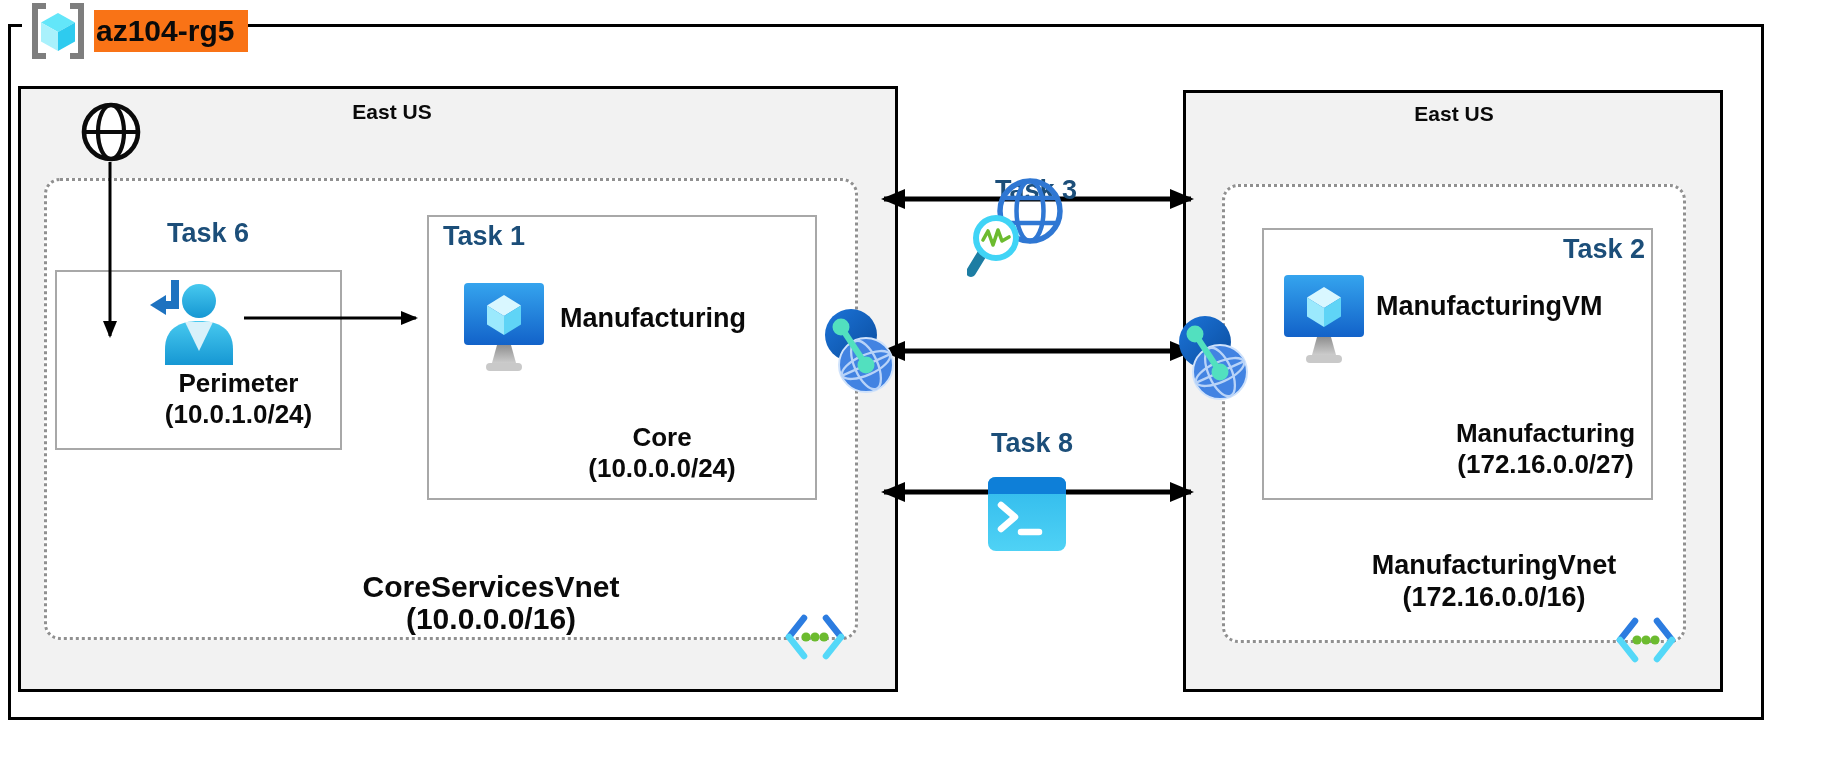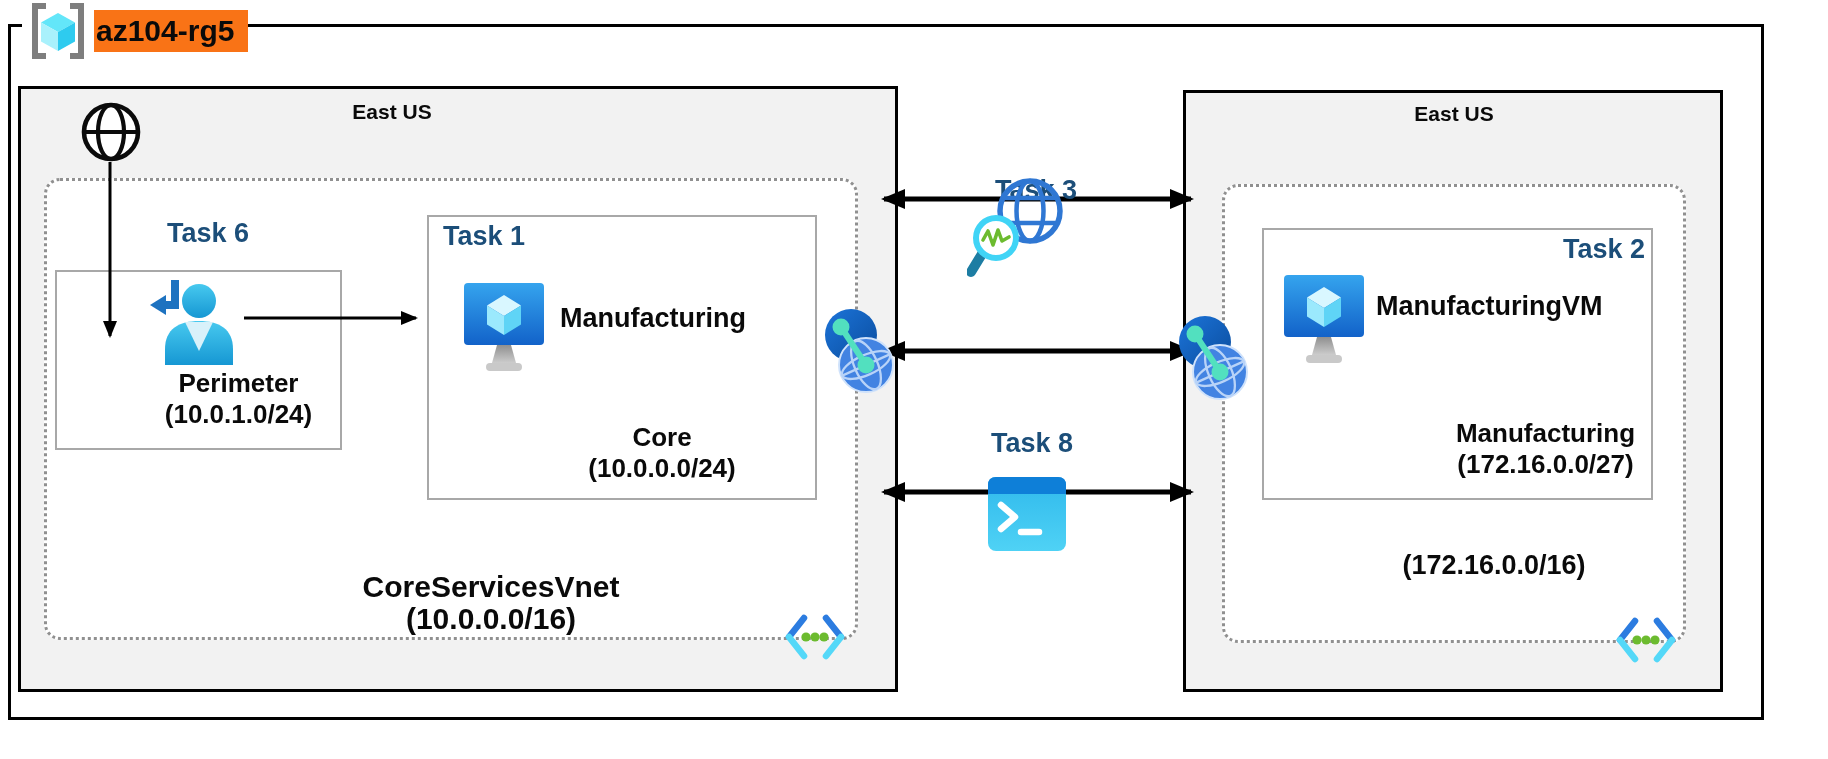--- a/index.html
+++ b/index.html
@@ -252,16 +252,17 @@
       <polygon points="34,63 48,63 53,81 29,81" fill="url(#stg)"></polygon>
       <rect x="23" y="81" width="36" height="8" rx="4" fill="#c9c9c9"></rect>
     </svg>
   </div>
   <div class="abs vm-name vmname-right">ManufacturingVM</div>
   <div class="abs name-block manuf-text">
     <div>Manufacturing</div>
     <div>(172.16.0.0/27)</div>
   </div>
   <div class="abs name-block manufvnet-text">
+    <div>ManufacturingVnet</div>
     <div>(172.16.0.0/16)</div>
   </div>
 
 </div>
 
 </body></html>

